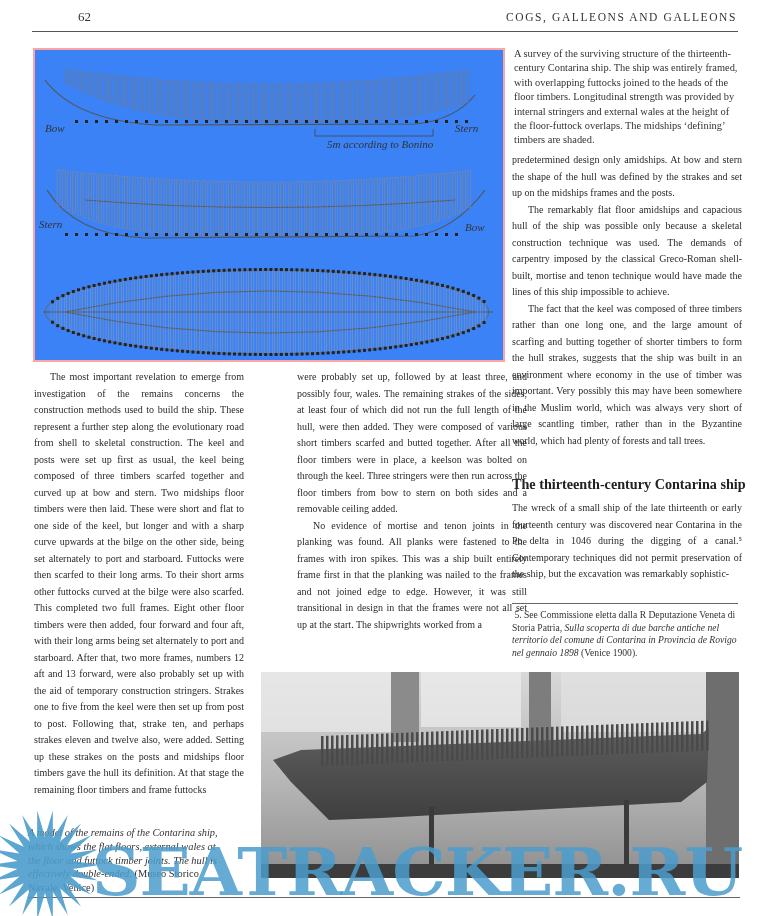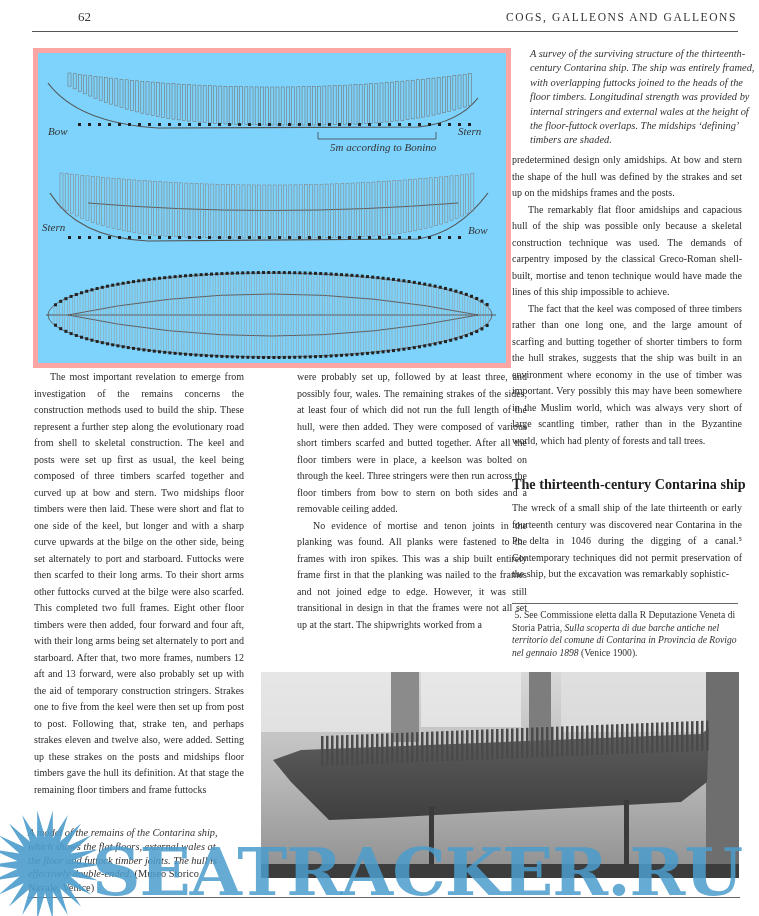--- a/index.html
+++ b/index.html
@@ -6,26 +6,26 @@
   body { width: 759px; height: 916px; position: relative; overflow: hidden;
          font-family: "Liberation Serif", "DejaVu Serif", serif; color: #2a2a2a; }
   .abs { position: absolute; }
 
   
   .page-num { left: 34px; top: 9px; font-size: 13px; color: #333; margin-left: 44px; }
   .running-title { right: 22px; top: 11px; font-size: 11.5px; letter-spacing: 1.6px; color: #333; }
   .head-rule { left: 32px; top: 31px; width: 706px; height: 1px; background: #555; }
 
   
-  .figure { left: 33px; top: 48px; width: 468px; height: 310px; border: 5px solid #fca5a5; background: #7dd3fc; }
+  .figure { left: 33px; top: 48px; width: 468px; height: 310px; border: 2px solid #fca5a5; background: #3b82f6; }
   .figure svg { display: block; }
   .fig-label { font-family: "Liberation Serif", serif; font-style: italic; font-size: 11px; fill: #333; }
 
   
-  .caption-top { left: 514px; top: 47px; width: 230px; font-size: 10.4px; line-height: 14.4px; font-style: italic; color: #333; margin-left: 16px; }
+  .caption-top { left: 514px; top: 47px; width: 230px; font-size: 10.4px; line-height: 14.4px; color: #333; }
 
   
   .col { font-size: 10px; line-height: 16.5px; text-align: justify; color: #2a2a2a; }
   .col p { margin: 0; text-indent: 16px; }
   .col p.noindent { text-indent: 0; }
   .col-left { left: 34px; top: 369px; width: 210px; }
   .col-mid { left: 270px; top: 369px; width: 230px; margin-left: 27px; }
   .col-right-a { left: 512px; top: 152px; width: 230px; }
   .col-right-b { left: 512px; top: 500px; width: 230px; }
 

